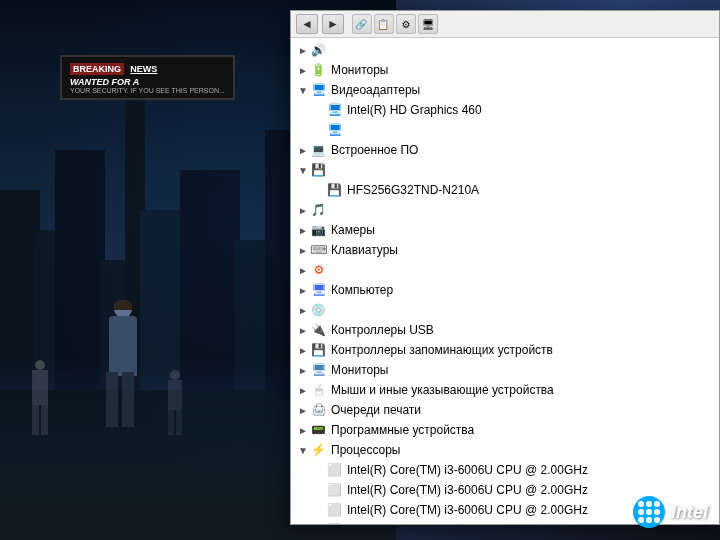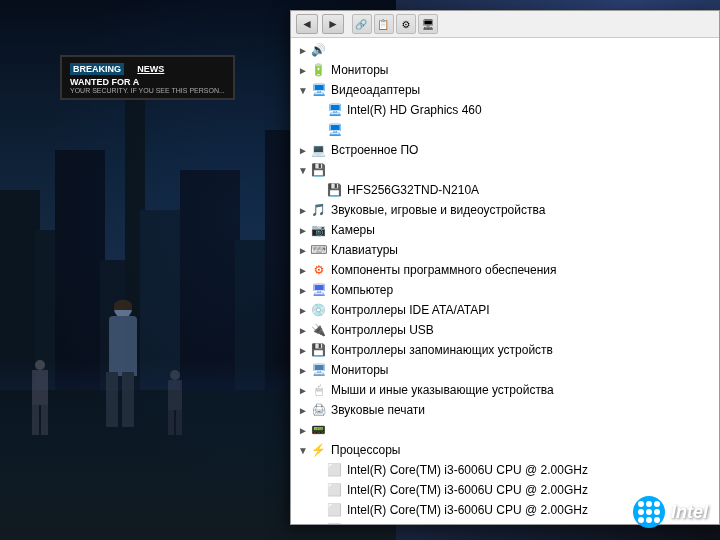--- a/index.html
+++ b/index.html
@@ -45,32 +45,33 @@
     .billboard {
       position: absolute;
       top: 55px;
       left: 60px;
       background: #111;
       border: 2px solid #333;
       padding: 4px 8px;
       z-index: 3;
     }
     .billboard-breaking {
-      background: #0c4a6e;
+      background: #7f1d1d;
       color: white;
       font-size: 9px;
       font-weight: bold;
       padding: 1px 3px;
       display: inline-block;
     }
     .billboard-text {
       color: white;
       font-size: 9px;
       font-weight: bold;
       margin-top: 2px;
+      font-style: italic;
     }
     .billboard-subtext {
       color: #aaa;
       font-size: 7px;
     }
 
     
     .avito-badge {
       position: absolute;
       bottom: 12px;
@@ -259,21 +260,21 @@
     <div style="position:absolute;bottom:150px;left:235px;width:35px;height:150px;background:#0a1520;"></div>
     <div style="position:absolute;bottom:150px;left:265px;width:55px;height:260px;background:#080c15;"></div>
 
     <div style="position:absolute;bottom:100px;left:0;right:0;height:80px;background:linear-gradient(180deg,transparent,rgba(20,40,80,0.4),rgba(30,60,100,0.3));"></div>
 
     <div style="position:absolute;bottom:0;left:0;right:0;height:150px;background:linear-gradient(180deg,#0a1520,#0d1a25,#111a20);"></div>
 
     <div class="billboard">
       <div>
         <span class="billboard-breaking">BREAKING</span>
-        <span style="color:white;font-size:9px;font-weight:bold;margin-left:10px;text-decoration:underline;">NEWS</span>
+        <span style="color:white;font-size:9px;font-weight:bold;margin-left:3px;text-decoration:underline;">NEWS</span>
       </div>
       <div class="billboard-text">WANTED FOR A</div>
       <div class="billboard-subtext">YOUR SECURITY. IF YOU SEE THIS PERSON...</div>
     </div>
 
     <div style="position:absolute;bottom:90px;left:100px;width:45px;height:150px;opacity:0.75;z-index:5;">
 
       <div style="position:absolute;top:0;left:50%;transform:translateX(-50%);width:18px;height:18px;background:#7a8fb0;border-radius:50%;"></div>
 
       <div style="position:absolute;top:0;left:50%;transform:translateX(-50%);width:18px;height:10px;background:#3a2a1a;border-radius:50% 50% 0 0;"></div>
@@ -355,46 +356,43 @@
       </div>
       <div class="tree-item">
         <span class="tree-indent"></span>
         <span class="tree-expander"></span>
         <span class="tree-icon icon-disk">💾</span>
         <span class="tree-label">HFS256G32TND-N210A</span>
       </div>
       <div class="tree-item">
         <span class="tree-expander">►</span>
         <span class="tree-icon icon-sound">🎵</span>
-        <span class="tree-label">Звуковые, игровые и видеоустройства</span>
       </div>
       <div class="tree-item">
         <span class="tree-expander">►</span>
         <span class="tree-icon icon-camera">📷</span>
         <span class="tree-label">Камеры</span>
       </div>
       <div class="tree-item">
         <span class="tree-expander">►</span>
         <span class="tree-icon icon-keyboard">⌨</span>
         <span class="tree-label">Клавиатуры</span>
       </div>
       <div class="tree-item">
         <span class="tree-expander">►</span>
         <span class="tree-icon icon-component">⚙</span>
-        <span class="tree-label">Компоненты программного обеспечения</span>
       </div>
       <div class="tree-item">
         <span class="tree-expander">►</span>
         <span class="tree-icon icon-computer">🖥</span>
         <span class="tree-label">Компьютер</span>
       </div>
       <div class="tree-item">
         <span class="tree-expander">►</span>
         <span class="tree-icon icon-ide">💿</span>
-        <span class="tree-label">Контроллеры IDE ATA/ATAPI</span>
       </div>
       <div class="tree-item">
         <span class="tree-expander">►</span>
         <span class="tree-icon icon-usb">🔌</span>
         <span class="tree-label">Контроллеры USB</span>
       </div>
       <div class="tree-item">
         <span class="tree-expander">►</span>
         <span class="tree-icon icon-storage">💾</span>
         <span class="tree-label">Контроллеры запоминающих устройств</span>
@@ -405,25 +403,26 @@
         <span class="tree-label">Мониторы</span>
       </div>
       <div class="tree-item">
         <span class="tree-expander">►</span>
         <span class="tree-icon icon-mouse">🖱</span>
         <span class="tree-label">Мыши и иные указывающие устройства</span>
       </div>
       <div class="tree-item">
         <span class="tree-expander">►</span>
         <span class="tree-icon icon-print">🖨</span>
-        <span class="tree-label">Звуковые печати</span>
+        <span class="tree-label">Очереди печати</span>
       </div>
       <div class="tree-item">
         <span class="tree-expander">►</span>
         <span class="tree-icon icon-program">📟</span>
+        <span class="tree-label">Программные устройства</span>
       </div>
       <div class="tree-item">
         <span class="tree-expander">▼</span>
         <span class="tree-icon icon-cpu">⚡</span>
         <span class="tree-label">Процессоры</span>
       </div>
       <div class="tree-item">
         <span class="tree-indent"></span>
         <span class="tree-expander"></span>
         <span class="tree-icon icon-cpu">⬜</span>

